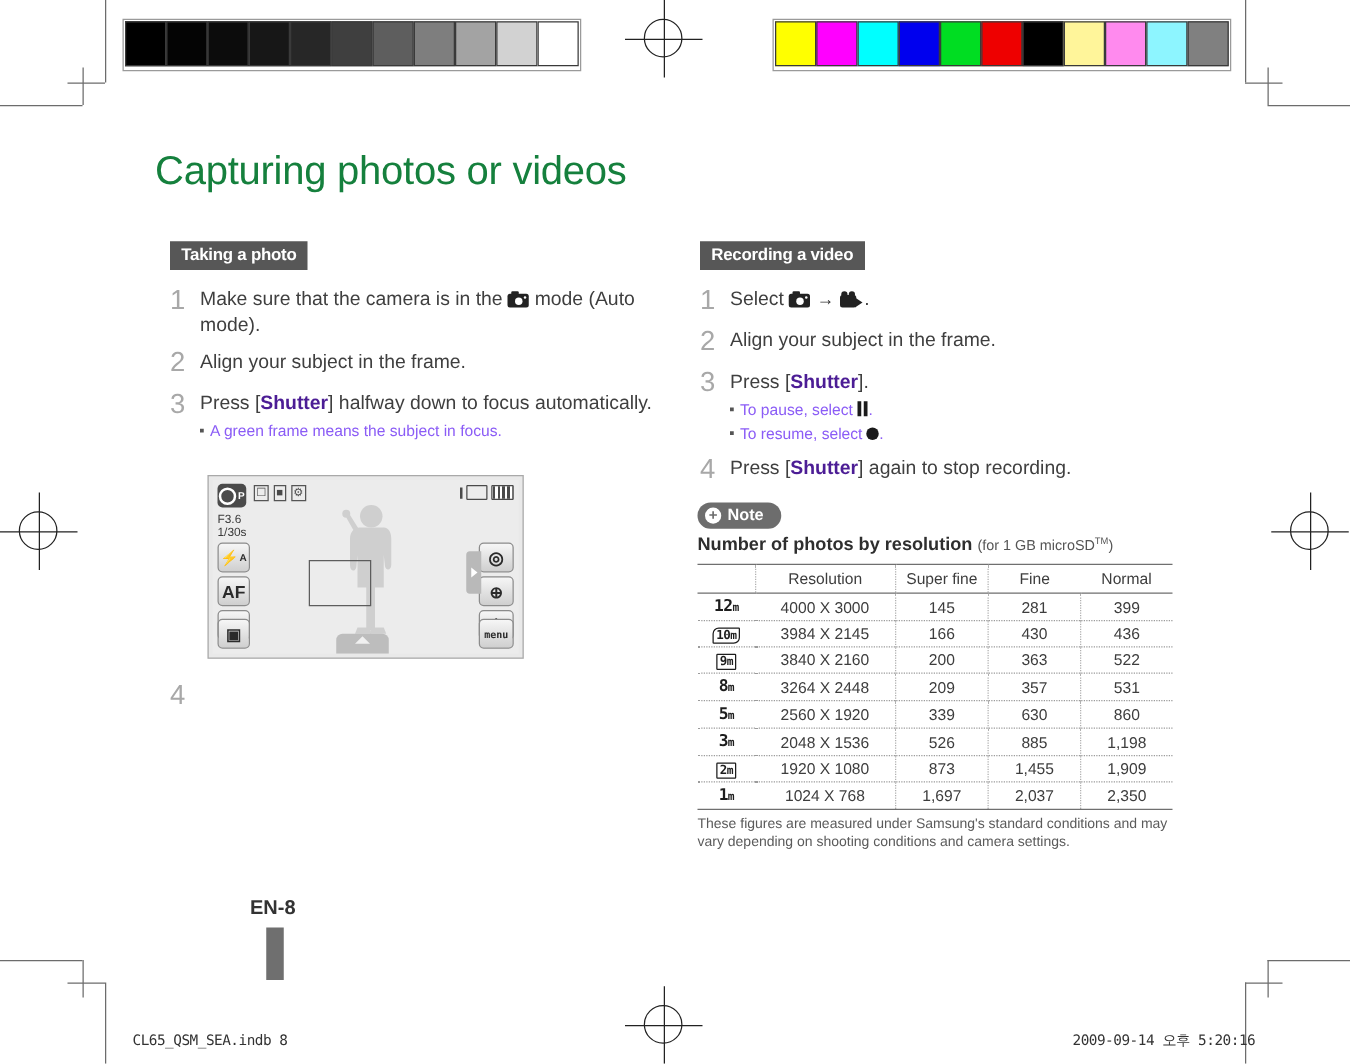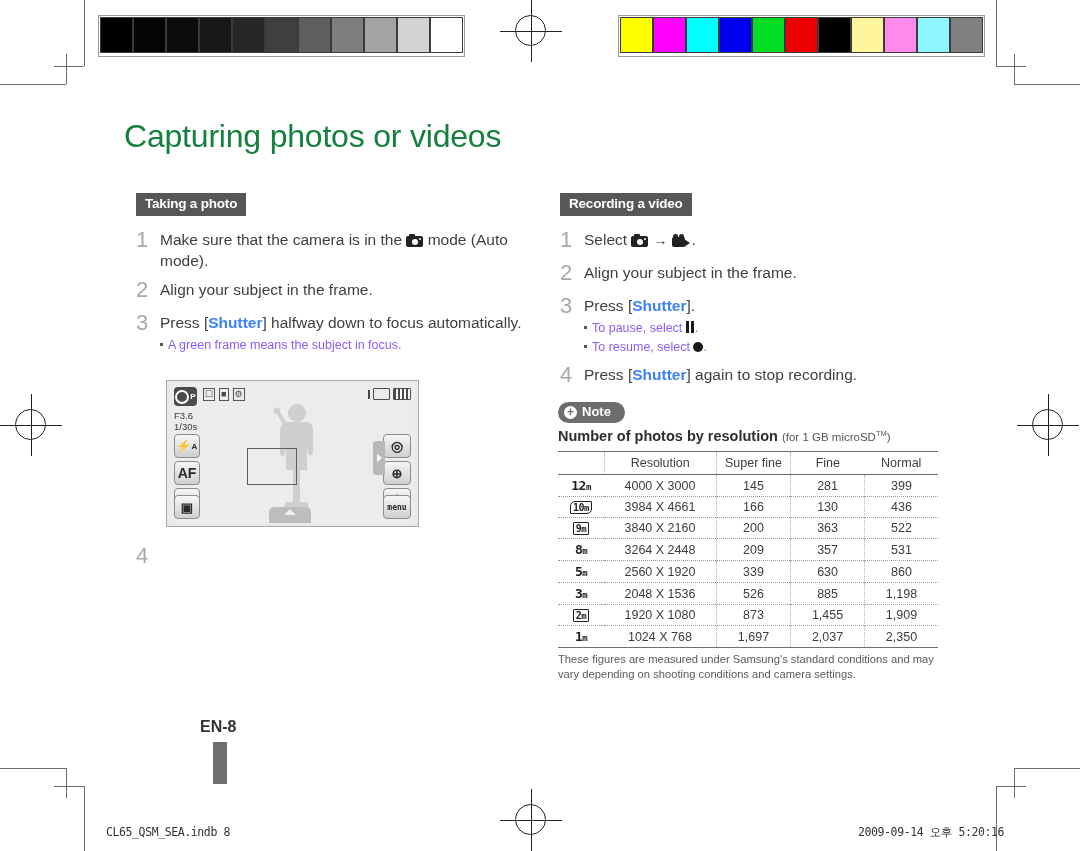--- a/index.html
+++ b/index.html
@@ -48,21 +48,21 @@
   #badge-video{left:560px;top:193px;}
 
   .steps{position:absolute;}
   .step{position:relative;display:flex;margin-bottom:7px;}
   .step .num{
     width:24px;flex:0 0 24px;
     font-size:22px;color:#a8a8a8;font-weight:400;
     line-height:24px;text-align:left;
   }
   .step .body{font-size:15.5px;color:#3f3f3f;line-height:1.33;padding-top:2px;}
-  .step .body b{font-weight:bold;color:#3b82f6;}
+  .step .body b{font-weight:bold;color:#4c1d95;}
   .sub{font-size:12.5px;color:#8b5cf6;line-height:1.45;margin-top:2px;}
   .bulsq{display:inline-block;width:3px;height:3px;background:#555;vertical-align:3px;margin-right:5px;}
 
   #steps-photo{left:136px;top:228px;width:400px;}
   #steps-video{left:560px;top:228px;width:390px;}
 
   
   .ic{display:inline-block;vertical-align:-2px;}
   .ic-cam{width:17px;height:13px;position:relative;}
   .ic-cam .b{position:absolute;left:0;top:2px;width:17px;height:11px;background:#222;border-radius:2px;}
@@ -398,23 +398,23 @@
   <tbody id="res-body">
       <tr>
         <td><span class="rsic">12<sub>m</sub></span></td>
         <td>4000 X 3000</td>
         <td>145</td>
         <td>281</td>
         <td>399</td>
       </tr>
       <tr>
         <td><span class="rsic rounded">10<sub>m</sub></span></td>
-        <td>3984 X 4661</td>
+        <td>3984 X 2145</td>
         <td>166</td>
-        <td>130</td>
+        <td>430</td>
         <td>436</td>
       </tr>
       <tr>
         <td><span class="rsic boxed">9<sub>m</sub></span></td>
         <td>3840 X 2160</td>
         <td>200</td>
         <td>363</td>
         <td>522</td>
       </tr>
       <tr>

